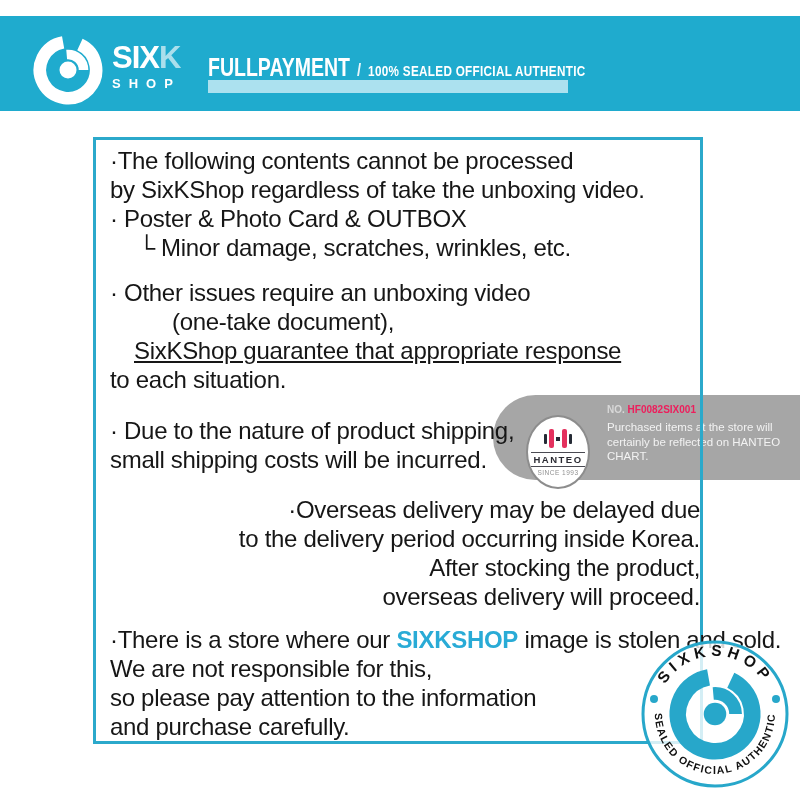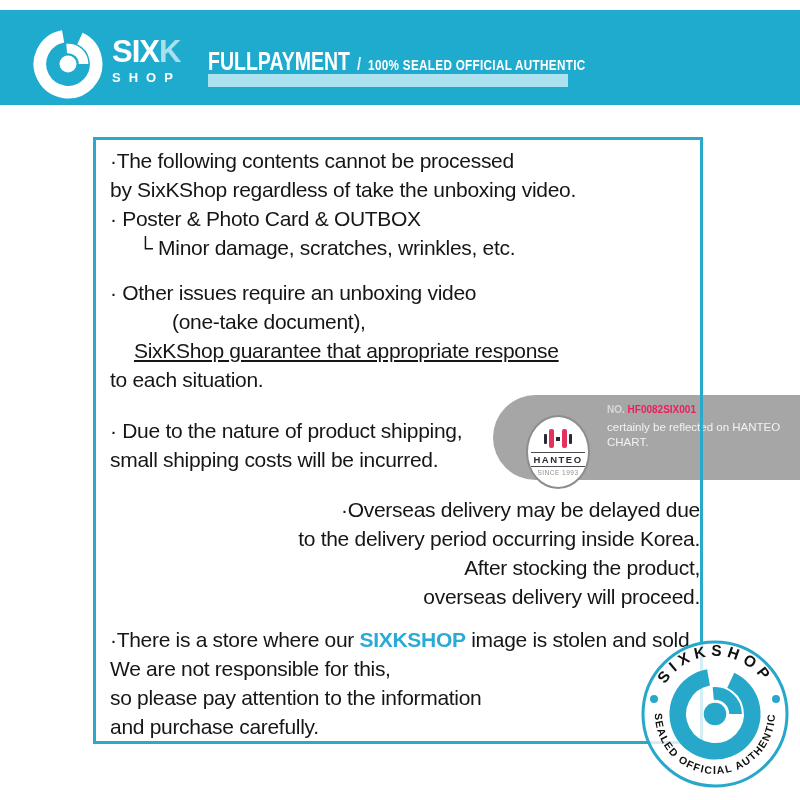--- a/index.html
+++ b/index.html
@@ -1,37 +1,37 @@
 <!DOCTYPE html>
 <html><head>
 <meta charset="utf-8">
 <style>
   html,body{margin:0;padding:0;background:#ffffff;}
   .page{position:relative;width:800px;height:800px;background:#ffffff;overflow:hidden;
         font-family:"Liberation Sans",sans-serif;}
 
   
-  .header{position:absolute;left:0;top:10px;width:800px;height:95px;background:#1FABCE;}
+  .header{position:absolute;left:0;top:16px;width:800px;height:95px;background:#1FABCE;}
   .logo6{position:absolute;left:31px;top:17px;}
   .brand{position:absolute;left:112px;top:26px;}
   .brand-main{font-size:31px;font-weight:bold;color:#ffffff;letter-spacing:-1px;line-height:31px;}
   .brand-main .k{opacity:.62;}
   .brand-sub{font-size:13px;font-weight:bold;color:#ffffff;letter-spacing:8px;margin-top:3px;}
   .tagline{position:absolute;left:208px;top:37px;display:flex;align-items:baseline;gap:9px;
            transform:scaleX(.78);transform-origin:left;white-space:nowrap;}
   .tag-main{font-size:25px;font-weight:bold;color:#ffffff;letter-spacing:0;}
   .tag-sep{font-size:19px;font-weight:bold;color:#eaf7fb;}
   .tag-sub{font-size:15px;font-weight:bold;color:#ffffff;letter-spacing:.4px;}
   .tag-bar{position:absolute;left:208px;top:64px;width:360px;height:13px;background:#ACE1EF;}
 
   
   .notice{position:absolute;left:93px;top:137px;width:610px;height:607px;
           border:3px solid #2BA9CB;box-sizing:border-box;z-index:2;
           padding:6px 0 0 14px;background:transparent;}
-  .notice p{margin:0;font-size:21px;line-height:29px;letter-spacing:-.3px;color:#161616;
+  .notice p{margin:0;font-size:24px;line-height:29px;letter-spacing:-.3px;color:#161616;
             white-space:nowrap;}
   .gap1{margin-bottom:16px !important;}
   .gap2{margin-bottom:22px !important;}
   .gap3{margin-bottom:21px !important;}
   .gap4{margin-bottom:14px !important;text-align:right;}
   .line{display:block;}
   .ind-sub{padding-left:28px;}
   .ind-mid{padding-left:24px;text-decoration:underline;}
   .bold-center{padding-left:62px;font-weight:normal;}
   .hl{color:#29ABD6;font-weight:bold;}
@@ -129,20 +129,21 @@
       </div>
       <div class="hname">HANTEO</div>
       <div class="hsince">SINCE 1993</div>
     </div>
     <div class="htext">
       <div class="hno">
         <span class="lbl">NO.</span>
         <span class="val">HF0082SIX001</span>
       </div>
       <div class="hdesc">
+        <div>Purchased items at the store will</div>
         <div>certainly be reflected on HANTEO CHART.</div>
       </div>
     </div>
   </div>
 
   <svg class="stamp" width="160" height="160" viewBox="0 0 160 160">
     <defs>
       <path id="arcTop" d="M 22 80 A 58 58 0 1 1 138 80"></path>
       <path id="arcBot" d="M 20 80 A 60 60 0 1 0 140 80"></path>
     </defs>

